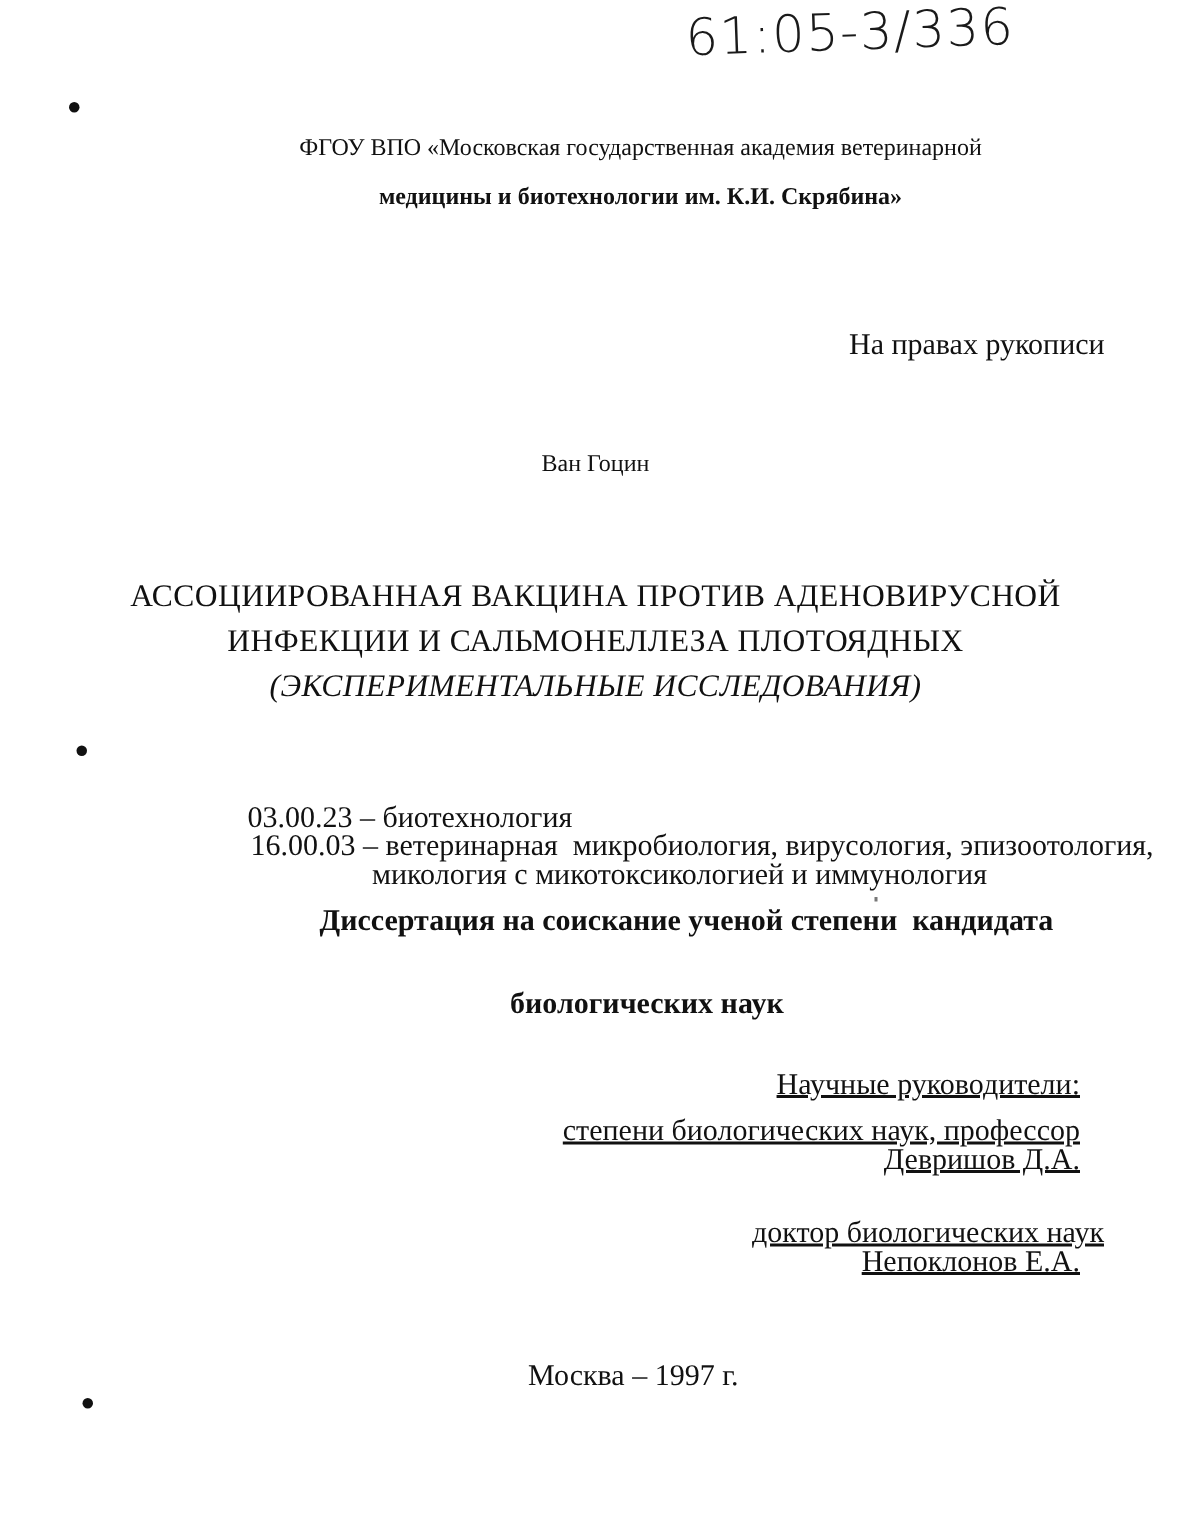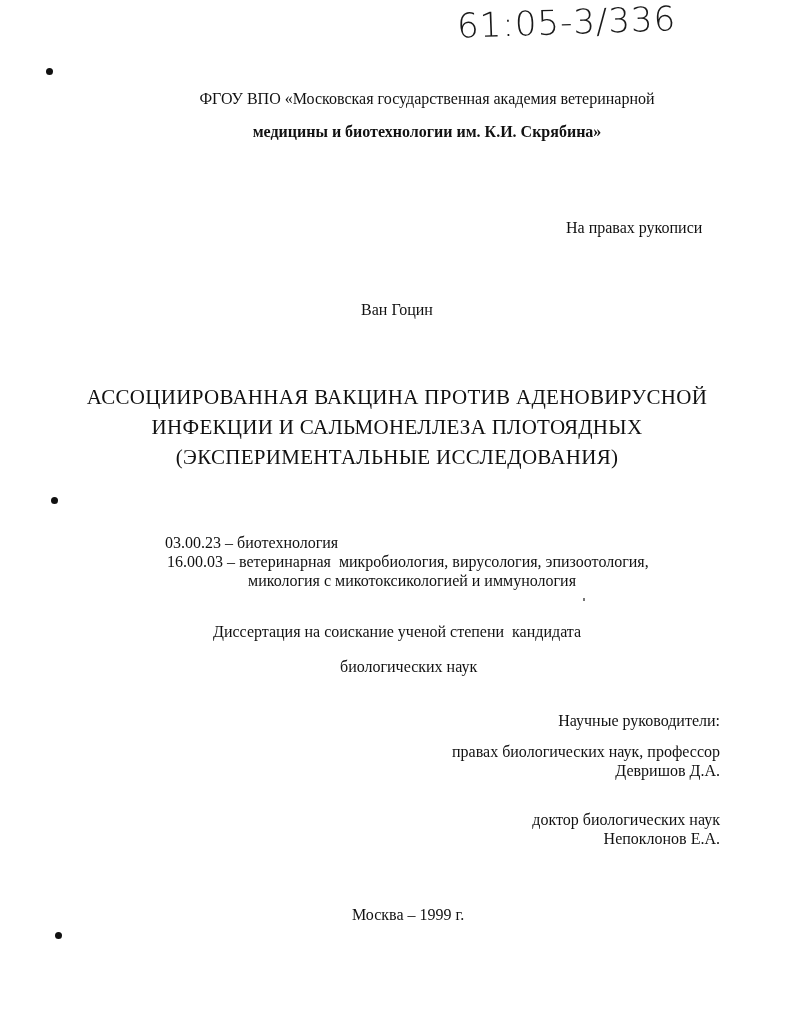--- a/index.html
+++ b/index.html
@@ -3,23 +3,23 @@
   <meta charset="utf-8">
   <style>
     html, body { margin: 0; padding: 0; background: #ffffff; }
     body { width: 794px; height: 1025px; position: relative; overflow: hidden;
            font-family: "Liberation Serif", serif; color: #111; }
     .abs { position: absolute; white-space: nowrap; }
     .handwritten { font-family: "DejaVu Sans", sans-serif; font-weight: 300; font-size: 34px;
                    letter-spacing: 1px; color: #1a1a1a; transform: rotate(-2deg); }
     .t18 { font-size: 16px; padding-left: 30px; }
     .t17 { font-size: 21px; }
-    .t16 { font-size: 16px; }
+    .t16 { font-size: 20px; }
     .center { left: 0; width: 794px; text-align: center; }
-    .right { text-align: center; }
+    .right { text-align: center; text-decoration: underline; }
     .dot { position: absolute; width: 7px; height: 7px; border-radius: 50%; background: #111; }
     .speck { position: absolute; width: 2px; height: 3px; background: #777; }
   </style>
 </head>
 <body>
 
 <div class="abs handwritten" style="left:457px; top:2px;">61:05-3/336</div>
 
 <div class="dot" style="left:46px; top:68px;"></div>
 <div class="dot" style="left:51px; top:497px;"></div>
@@ -31,43 +31,43 @@
   <div class="abs center t18" style="top:123px;font-weight:bold;">медицины и биотехнологии им. К.И. Скрябина»</div>
 </div>
 
 <div class="abs t16" style="left:566px; top:219px;">На правах рукописи</div>
 
 <div class="abs center" style="top:301px; font-size:16px;">Ван Гоцин</div>
 
 <div>
   <div class="abs center t17" style="top:385px; letter-spacing:0.3px;">АССОЦИИРОВАННАЯ ВАКЦИНА ПРОТИВ АДЕНОВИРУСНОЙ</div>
   <div class="abs center t17" style="top:415px; letter-spacing:0.3px;">ИНФЕКЦИИ И САЛЬМОНЕЛЛЕЗА ПЛОТОЯДНЫХ</div>
-  <div class="abs center t17" style="top:445px; letter-spacing:0.3px;">(ЭКСПЕРИМЕНТАЛЬНЫЕ ИССЛЕДОВАНИЯ)</div>
+  <div class="abs center t17" style="top:445px; letter-spacing:0.3px;font-style:italic;">(ЭКСПЕРИМЕНТАЛЬНЫЕ ИССЛЕДОВАНИЯ)</div>
 </div>
 
 <div>
   <div class="abs t16" style="left:165px; top:534px;">
     <span>03.00.23</span>
     <span>–</span>
     <span>биотехнология</span>
   </div>
   <div class="abs t16" style="left:167px; top:553px;">
     <span>16.00.03</span>
     <span>–</span>
     <span style="white-space:pre;">ветеринарная  микробиология, вирусология, эпизоотология,</span>
   </div>
   <div class="abs t16" style="left:248px; top:572px;">микология с микотоксикологией и иммунология</div>
 </div>
 
 <div>
-  <div class="abs t16" style="left:213px; top:623px; white-space:pre;">Диссертация на соискание ученой степени  кандидата</div>
-  <div class="abs t16" style="left:340px; top:658px;">биологических наук</div>
+  <div class="abs t16" style="left:213px; top:603px; white-space:pre;font-weight:bold;">Диссертация на соискание ученой степени  кандидата</div>
+  <div class="abs t16" style="left:340px; top:658px;font-weight:bold;">биологических наук</div>
 </div>
 
 <div>
   <div class="abs t16 right" style="right:74px; top:712px;">Научные руководители:</div>
-  <div class="abs t16 right" style="right:74px; top:743px;">правах биологических наук, профессор</div>
+  <div class="abs t16 right" style="right:74px; top:743px;">степени биологических наук, профессор</div>
   <div class="abs t16 right" style="right:74px; top:762px;">Девришов Д.А.</div>
-  <div class="abs t16 right" style="right:74px; top:811px;">доктор биологических наук</div>
+  <div class="abs t16 right" style="right:58px; top:811px;">доктор биологических наук</div>
   <div class="abs t16 right" style="right:74px; top:830px;">Непоклонов Е.А.</div>
 </div>
 
-<div class="abs t16" style="left:352px; top:906px;">Москва – 1999 г.</div>
+<div class="abs t16" style="left:352px; top:906px;">Москва – 1997 г.</div>
 
 </body></html>

